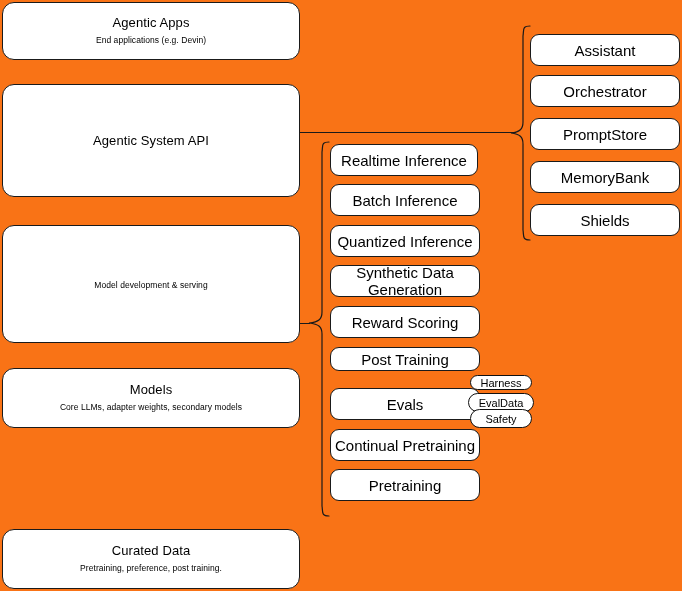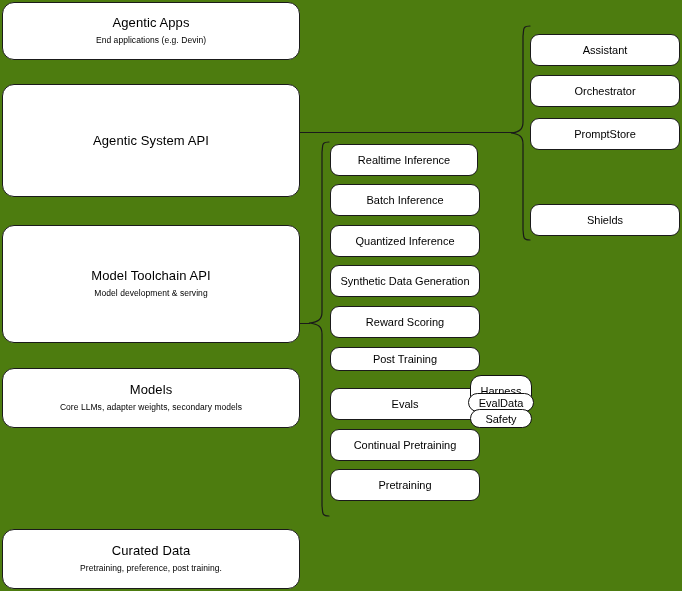--- a/index.html
+++ b/index.html
@@ -4,21 +4,21 @@
 <style>
   html, body {
     margin: 0;
     padding: 0;
     background: #ffffff;
   }
   #canvas {
     position: relative;
     width: 682px;
     height: 591px;
-    background: #4d7c0f;
+    background: #f97316;
     font-family: "Liberation Sans", sans-serif;
     overflow: hidden;
   }
 
   
   .stack-box {
     position: absolute;
     box-sizing: border-box;
     border: 1px solid #1a1a1a;
     border-radius: 12px;
@@ -47,21 +47,21 @@
   .comp-box {
     position: absolute;
     box-sizing: border-box;
     border: 1px solid #1a1a1a;
     border-radius: 9px;
     background: #ffffff;
     display: flex;
     align-items: center;
     justify-content: center;
     text-align: center;
-    font-size: 11px;
+    font-size: 15px;
     color: #000000;
   }
 
   
   .tag-oval {
     position: absolute;
     box-sizing: border-box;
     border: 1px solid #111111;
     border-radius: 11px;
     background: #ffffff;
@@ -92,21 +92,20 @@
   <div class="stack-box" style="left:2px; top:2px; width:298px; height:58px;">
     <div class="stack-title">Agentic Apps</div>
     <div class="stack-sub">End applications (e.g. Devin)</div>
   </div>
 
   <div class="stack-box" style="left:2px; top:84px; width:298px; height:113px;">
     <div class="stack-title">Agentic System API</div>
   </div>
 
   <div class="stack-box" style="left:2px; top:225px; width:298px; height:118px;">
-    <div class="stack-title">Model Toolchain API</div>
     <div class="stack-sub">Model development &amp; serving</div>
   </div>
 
   <div class="stack-box" style="left:2px; top:368px; width:298px; height:60px;">
     <div class="stack-title">Models</div>
     <div class="stack-sub">Core LLMs, adapter weights, secondary models</div>
   </div>
 
 
   <div class="stack-box" style="left:2px; top:529px; width:298px; height:60px;">
@@ -123,20 +122,23 @@
   </svg>
 
   <div class="comp-box" style="left:530px; top:34px; width:150px; height:32px;">
     <span>Assistant</span>
   </div>
   <div class="comp-box" style="left:530px; top:75px; width:150px; height:32px;">
     <span>Orchestrator</span>
   </div>
   <div class="comp-box" style="left:530px; top:118px; width:150px; height:32px;">
     <span>PromptStore</span>
+  </div>
+  <div class="comp-box" style="left:530px; top:161px; width:150px; height:32px;">
+    <span>MemoryBank</span>
   </div>
   <div class="comp-box" style="left:530px; top:204px; width:150px; height:32px;">
     <span>Shields</span>
   </div>
 
   <svg class="brace" style="left:303px; top:140px;" width="28" height="380" viewBox="0 0 28 380">
     <path d="M26 2 C18 2, 20 6, 19 12 L19 172 C19 179, 16 182, 6 183 C16 184, 19 187, 19 194 L19 366 C20 372, 18 376, 26 376" fill="none" stroke="#1a1a1a" stroke-width="1.2" stroke-linecap="round"></path>
   </svg>
 
   <div class="connector" style="left:300px; top:318px; width:10px; height:10px;">
@@ -164,21 +166,21 @@
   <div class="comp-box" style="left:330px; top:388px; width:150px; height:32px;">
     <span>Evals</span>
   </div>
   <div class="comp-box" style="left:330px; top:429px; width:150px; height:32px;">
     <span>Continual Pretraining</span>
   </div>
   <div class="comp-box" style="left:330px; top:469px; width:150px; height:32px;">
     <span>Pretraining</span>
   </div>
 
-  <div class="tag-oval" style="left:470px; top:375px; width:62px; height:32px;">
+  <div class="tag-oval" style="left:470px; top:375px; width:62px; height:15px;">
     <span>Harness</span>
   </div>
   <div class="tag-oval" style="left:468px; top:393px; width:66px; height:19px;">
     <span>EvalData</span>
   </div>
   <div class="tag-oval" style="left:470px; top:409px; width:62px; height:19px;">
     <span>Safety</span>
   </div>
 
 </div>

